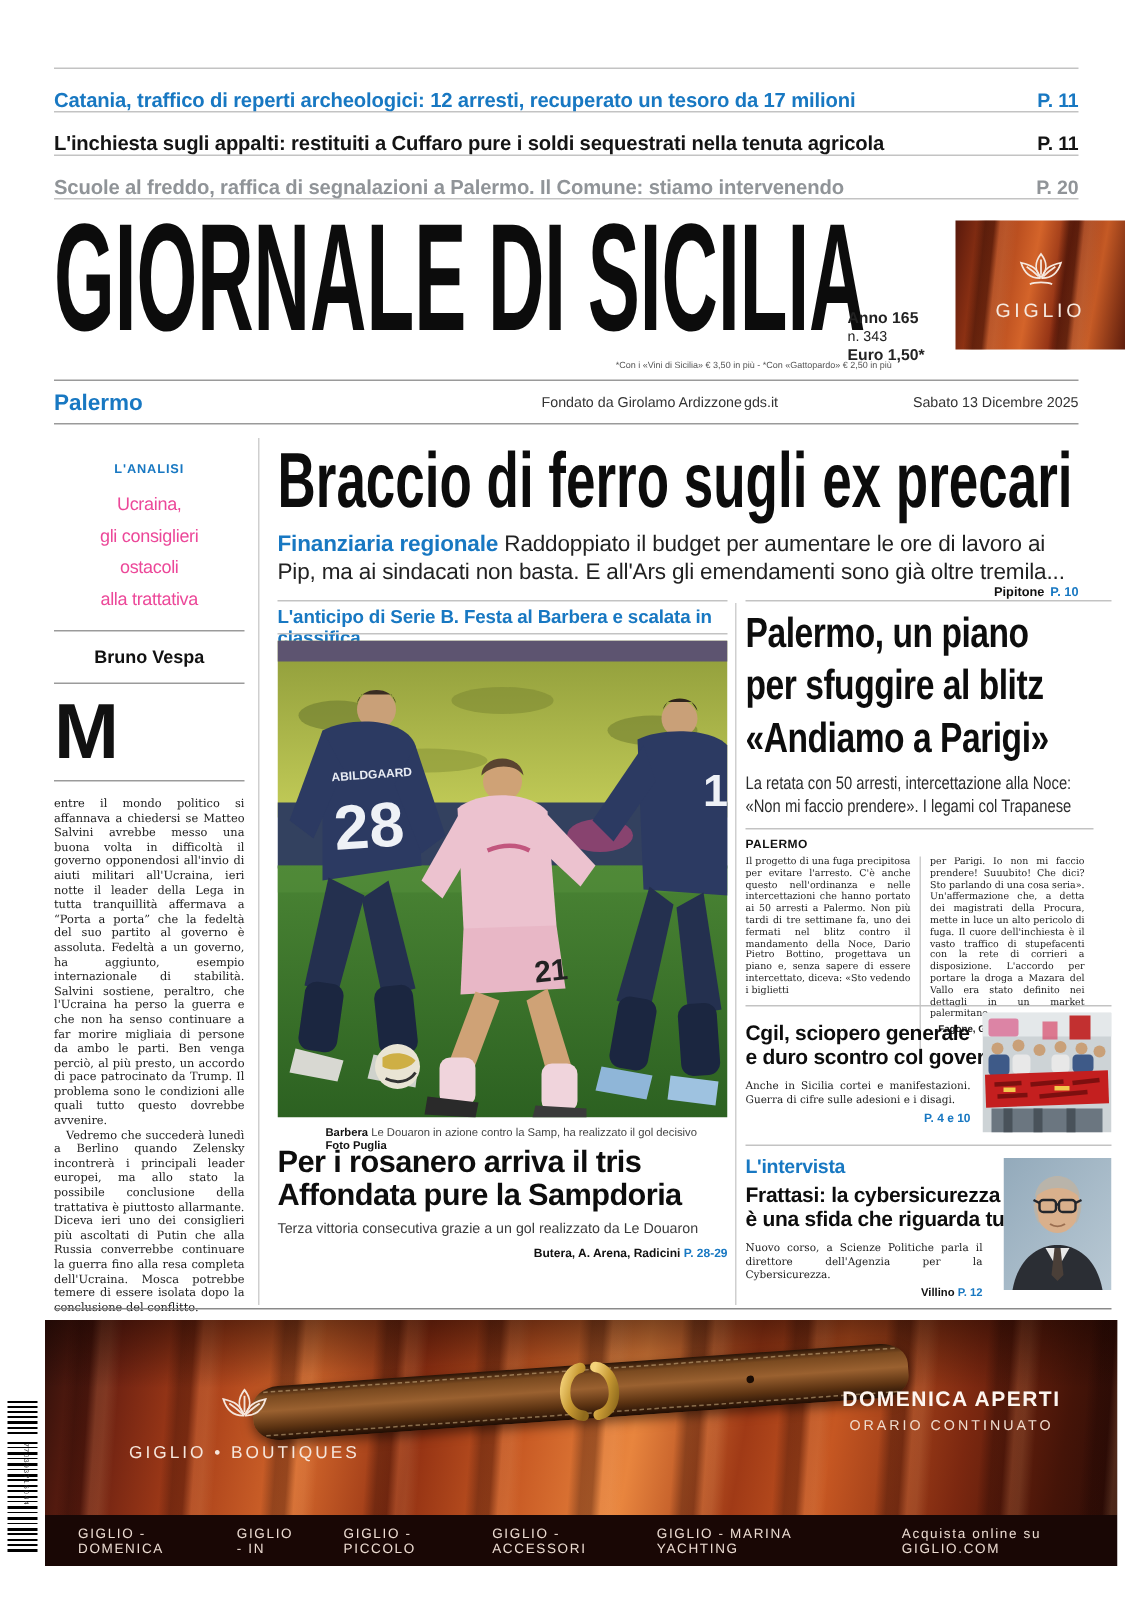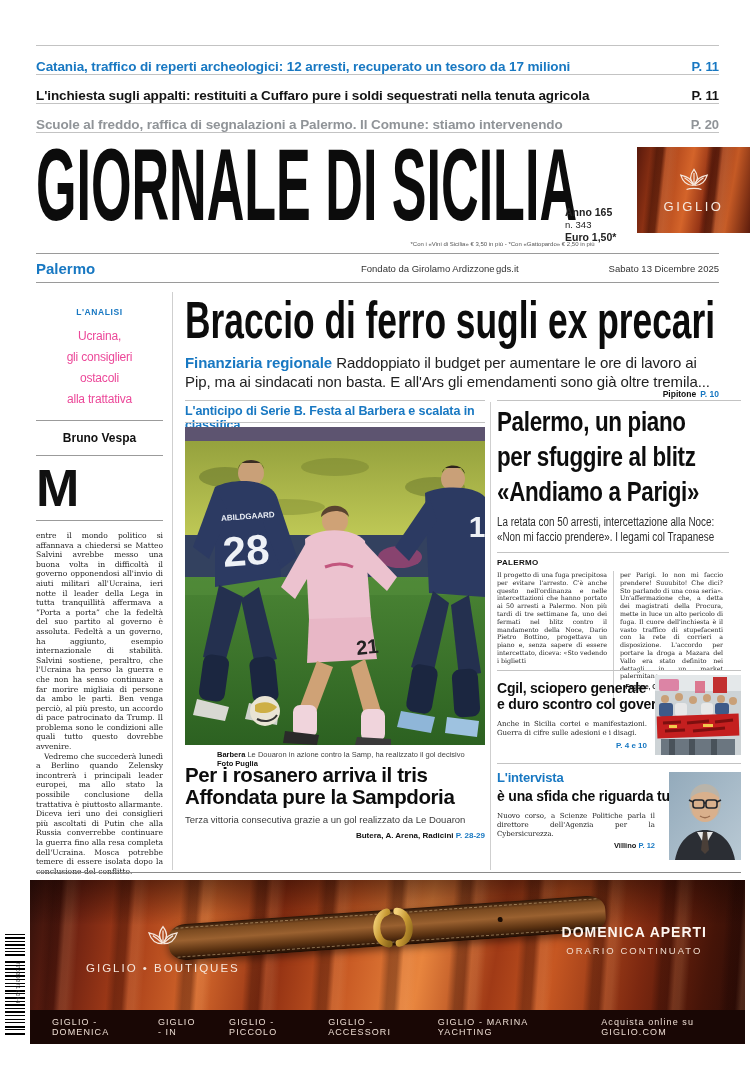--- a/index.html
+++ b/index.html
@@ -385,20 +385,21 @@
           <rect x="56" y="64" width="6" height="16"></rect>
         </g>
     </svg>
   </div>
 
   <div class="hairline" style="left:497px; top:763px; width:244px;"></div>
 
   <div class="abs" style="left:497px; top:770px; width:244px;">
     <div class="mini-kick">L'intervista</div>
     <div class="mini-head" style="margin-top:3px;">
+      <div>Frattasi: la cybersicurezza</div>
       <div>è una sfida che riguarda tutti</div>
     </div>
     <div class="mini-body" style="margin-top:8px; width:158px;">Nuovo corso, a Scienze Politiche parla il direttore dell'Agenzia per la Cybersicurezza.</div>
     <div class="mini-by">
       <b>Villino</b> <span class="pg">P. 12</span>
     </div>
 
     <svg class="abs" style="right:0; top:2px;" width="72" height="88" viewBox="0 0 72 88">
       <defs>
         <linearGradient id="pbg" x1="0" y1="0" x2="1" y2="1">

